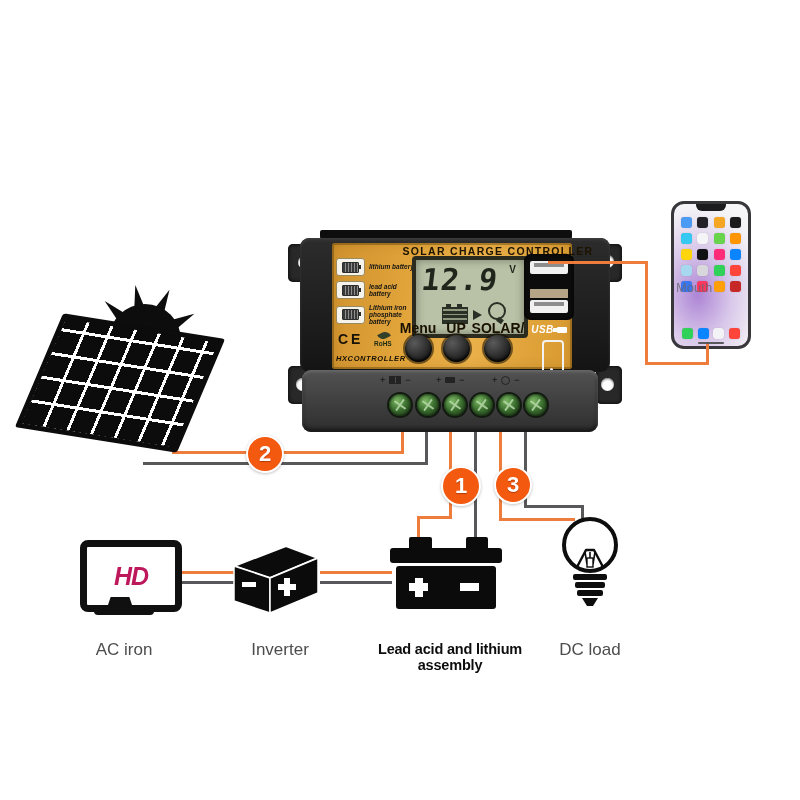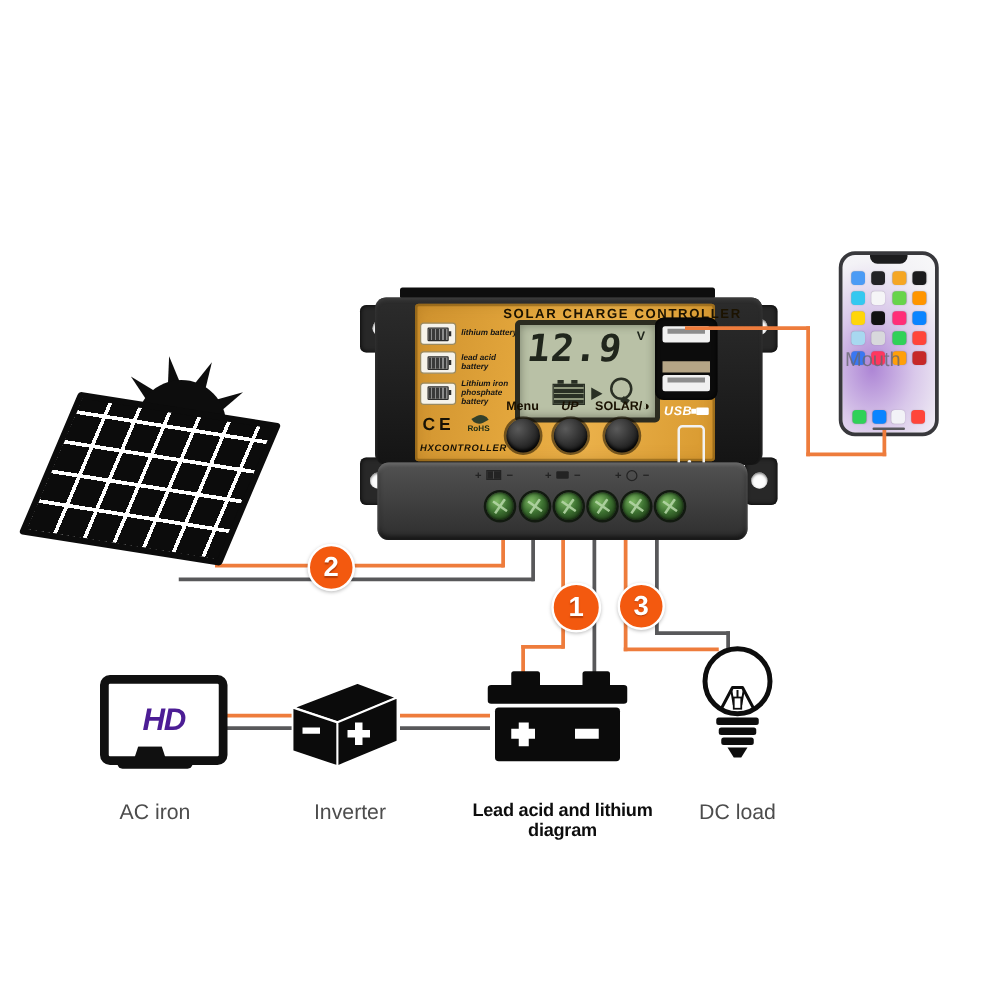--- a/index.html
+++ b/index.html
@@ -42,21 +42,21 @@
   .lcd{position:absolute;left:122px;top:28px;width:108px;height:74px;background:#b9c1a6;border:4px solid #2b2b20;border-radius:4px;box-shadow:inset 0 0 8px rgba(40,45,30,.45);}
   .lcd-value{position:absolute;left:0px;top:2px;width:88px;text-align:center;font-family:"DejaVu Sans Mono",monospace;
     font-size:30px;font-weight:700;color:#20261c;transform:skewX(-7deg);letter-spacing:1px;}
   .lcd-unit{position:absolute;right:8px;top:4px;font-size:10px;font-weight:700;color:#20261c;}
   .lcd-batt{position:absolute;left:26px;top:47px;width:24px;height:15px;background:repeating-linear-gradient(0deg,#2a3025 0 3px,#8f987c 3px 4.5px);border:1px solid #2a3025;}
   .lcd-batt::before{content:"";position:absolute;left:3px;top:-4px;width:5px;height:3px;background:#2a3025;box-shadow:11px 0 0 #2a3025;}
   .lcd-arrow{position:absolute;left:57px;top:50px;width:0;height:0;border-top:5px solid transparent;border-bottom:5px solid transparent;border-left:9px solid #2a3025;}
   .lcd-bulb{position:absolute;left:72px;top:42px;width:14px;height:14px;border:2.5px solid #2a3025;border-radius:50%;}
   .lcd-bulb::after{content:"";position:absolute;left:7px;top:14px;width:6px;height:5px;background:#2a3025;transform:rotate(35deg);}
   
-  .btn-label{position:absolute;top:92px;font-size:10px;font-weight:800;color:#191000;text-align:center;}
+  .btn-label{position:absolute;top:92px;font-size:14px;font-weight:800;color:#191000;text-align:center;}
   .fp-btn{position:absolute;top:107px;width:27px;height:27px;border-radius:50%;
     background:radial-gradient(circle at 35% 30%,#5a5a5a,#1c1c1c 72%);box-shadow:0 0 0 2px rgba(20,12,0,.55), inset 0 -2px 3px #000;}
   
   .mark-ce{position:absolute;left:48px;top:103px;font-size:14px;font-weight:600;letter-spacing:3px;color:#171205;}
   .mark-rohs{position:absolute;left:84px;top:104px;font-size:6.5px;font-weight:700;color:#1d2a14;}
   .leaf{display:block;width:12px;height:7px;background:#33402a;border-radius:0 9px 0 9px;transform:rotate(-28deg);margin-left:4px;margin-bottom:1px;}
   .mark-brand{position:absolute;left:46px;top:126px;font-size:7.5px;font-weight:800;font-style:italic;letter-spacing:.6px;color:#161003;}
   
   .usb-block{position:absolute;left:234px;top:26px;width:50px;height:66px;background:#0c0c0c;border-radius:7px;box-shadow:inset 0 0 4px #000;}
   .usb-port{position:absolute;left:6px;width:38px;height:13px;background:#f1f1f1;border-radius:2px;}
@@ -83,39 +83,39 @@
   .solar-group{left:30px;top:275px;width:230px;height:220px;z-index:3;}
   .sun-svg{position:absolute;left:55px;top:5px;}
   .pv-panel{position:absolute;left:8px;top:48px;width:154px;height:110px;background-color:#0c0c0c;
     border:5px solid #0c0c0c;border-radius:3px;transform:rotate(9deg) skewX(-14deg);
     background-image:repeating-linear-gradient(90deg,transparent 0 21px,#fff 21px 24px),repeating-linear-gradient(0deg,transparent 0 22px,#fff 22px 25px);}
   .solar-label{left:55px;top:475px;width:175px;text-align:center;font-size:13px;color:#3a3a3a;z-index:3;}
 
   
   .monitor{left:80px;top:540px;width:88px;height:58px;border:7px solid #101010;border-radius:8px;background:#fff;z-index:3;
     display:flex;align-items:center;justify-content:center;}
-  .hd-text{font-size:25px;font-weight:900;font-style:italic;color:#4c1d95;letter-spacing:-1px;}
+  .hd-text{font-size:25px;font-weight:900;font-style:italic;color:#be185d;letter-spacing:-1px;}
   .monitor-neck{left:107px;top:597px;width:26px;height:11px;background:#101010;clip-path:polygon(14% 0,86% 0,100% 100%,0 100%);z-index:3;}
   .monitor-base{left:94px;top:607px;width:60px;height:8px;background:#101010;border-radius:4px;z-index:3;}
 
   
   .dev-label{position:absolute;top:640px;font-size:17px;color:#4d4d4d;text-align:center;z-index:3;}
   .batt-label{font-size:14.5px;font-weight:700;color:#0d0d0d;letter-spacing:-.2px;}
 
   .dev-svg{position:absolute;z-index:3;}
 
   
   .phone{left:671px;top:201px;width:74px;height:142px;border:3px solid #38383c;border-radius:13px;z-index:4;overflow:hidden;
     background:radial-gradient(90px 120px at 32% 64%,#ad85d5 0%,#d9c8ea 38%,#f3f2f6 72%,#fafafa 100%);}
   .notch{position:absolute;left:50%;top:0;transform:translateX(-50%);width:30px;height:7px;background:#1c1c1e;border-radius:0 0 6px 6px;}
   .app-grid{position:absolute;left:7px;top:13px;width:60px;display:grid;grid-template-columns:repeat(4,11px);gap:5px 5.3px;}
   .app-icon{width:11px;height:11px;border-radius:3px;display:block;box-shadow:0 0 1px rgba(0,0,0,.25);}
   .dock{position:absolute;left:8px;bottom:7px;width:58px;display:flex;justify-content:space-between;}
   .home-bar{position:absolute;left:50%;bottom:2px;transform:translateX(-50%);width:26px;height:2px;border-radius:1px;background:#59595e;}
-  .watermark{position:absolute;left:2px;top:76px;font-size:16px;color:rgba(102,102,112,.8);}
+  .watermark{position:absolute;left:2px;top:76px;font-size:13px;color:rgba(102,102,112,.8);}
 </style>
 </head>
 <body>
 
 <div id="canvas">
 
 
   <div class="wire w-o" style="left:401px;top:428px;width:3px;height:26px;"></div>
   <div class="wire w-o" style="left:172px;top:451px;width:231px;height:3px;"></div>
   <div class="wire w-g" style="left:425px;top:428px;width:3px;height:37px;"></div>
@@ -183,21 +183,21 @@
 
     <div class="lcd">
       <div class="lcd-value">12.9</div>
       <div class="lcd-unit">V</div>
       <div class="lcd-batt"></div>
       <div class="lcd-arrow"></div>
       <div class="lcd-bulb"></div>
     </div>
 
     <div class="btn-label" style="left:103px;width:50px;">Menu</div>
-    <div class="btn-label" style="left:146px;width:40px;font-style:italic;">UP</div>
+    <div class="btn-label" style="left:146px;width:40px;">UP</div>
     <div class="btn-label" style="left:179px;width:58px;">SOLAR/◑</div>
     <div class="fp-btn" style="left:115px;"></div>
     <div class="fp-btn" style="left:153px;"></div>
     <div class="fp-btn" style="left:194px;"></div>
 
     <div class="mark-ce">CE</div>
     <div class="mark-rohs">
       <span class="leaf"></span>
       <span>RoHS</span>
     </div>
@@ -278,21 +278,21 @@
     <rect x="19" y="3" width="23" height="13" rx="2" fill="#0b0b0b"></rect>
     <rect x="76" y="3" width="22" height="13" rx="2" fill="#0b0b0b"></rect>
     <rect x="0" y="14" width="112" height="15" rx="3" fill="#0b0b0b"></rect>
     <rect x="6" y="32" width="100" height="43" rx="3" fill="#0b0b0b"></rect>
     <g>
       <rect x="25" y="44" width="8" height="19" fill="#ffffff"></rect>
       <rect x="19" y="49" width="19" height="8" fill="#ffffff"></rect>
     </g>
     <rect x="70" y="49" width="19" height="8" fill="#ffffff"></rect>
   </svg>
-  <div class="dev-label batt-label" style="left:358px;top:641px;width:184px;">Lead acid and lithium diagram</div>
+  <div class="dev-label batt-label" style="left:358px;top:641px;width:184px;">Lead acid and lithium assembly</div>
 
   <svg class="dev-svg" style="left:558px;top:512px;" width="64" height="100" viewBox="0 0 64 100">
     <circle cx="32" cy="33" r="26" fill="#ffffff" stroke="#0d0d0d" stroke-width="4"></circle>
     <path d="M19 55 L28 38 H36 L45 55" fill="none" stroke="#0d0d0d" stroke-width="2.4" stroke-linejoin="round"></path>
     <path d="M27 40 L29 52 M32 40 L32 50 M37 40 L35 52" fill="none" stroke="#0d0d0d" stroke-width="1.6"></path>
     <rect x="29" y="46" width="6" height="9" fill="#ffffff" stroke="#0d0d0d" stroke-width="1.4"></rect>
     <rect x="15" y="62" width="34" height="6" rx="2" fill="#0d0d0d"></rect>
     <rect x="17" y="70" width="30" height="6" rx="2" fill="#0d0d0d"></rect>
     <rect x="19" y="78" width="26" height="6" rx="2" fill="#0d0d0d"></rect>
     <polygon points="24,86 40,86 35,94 29,94" fill="#0d0d0d"></polygon>

